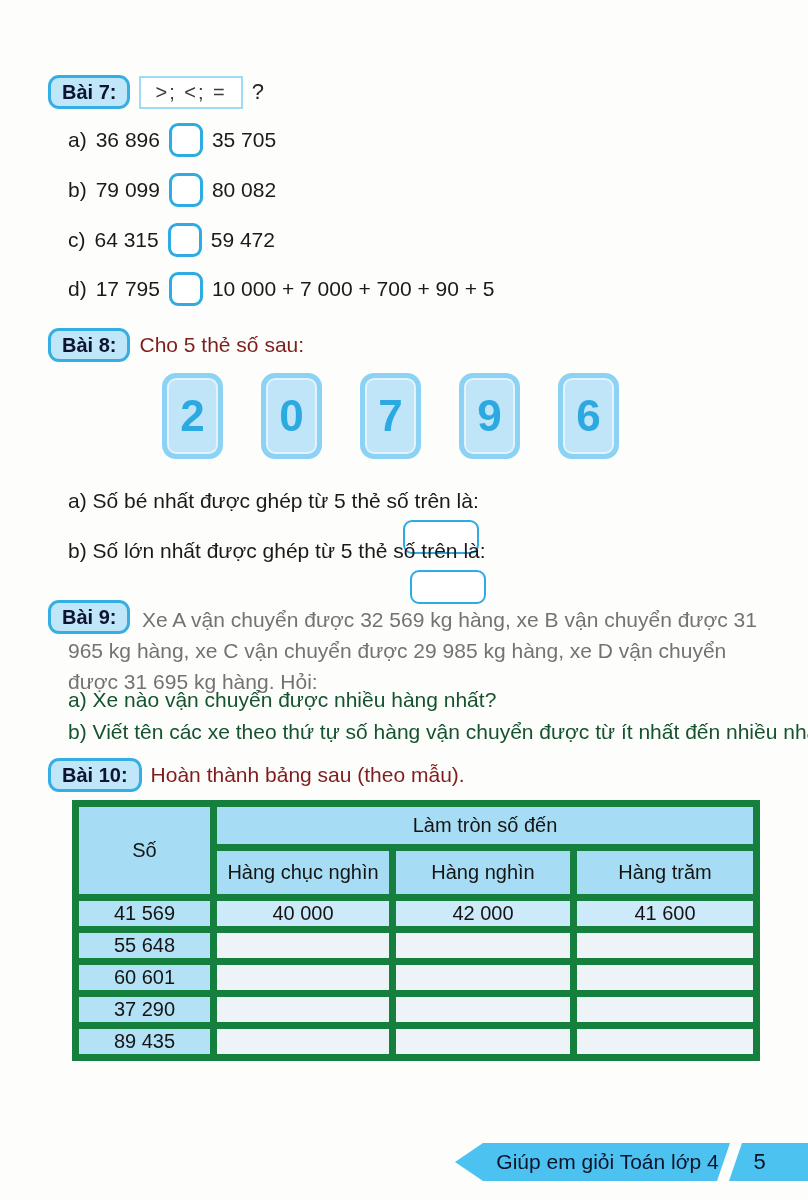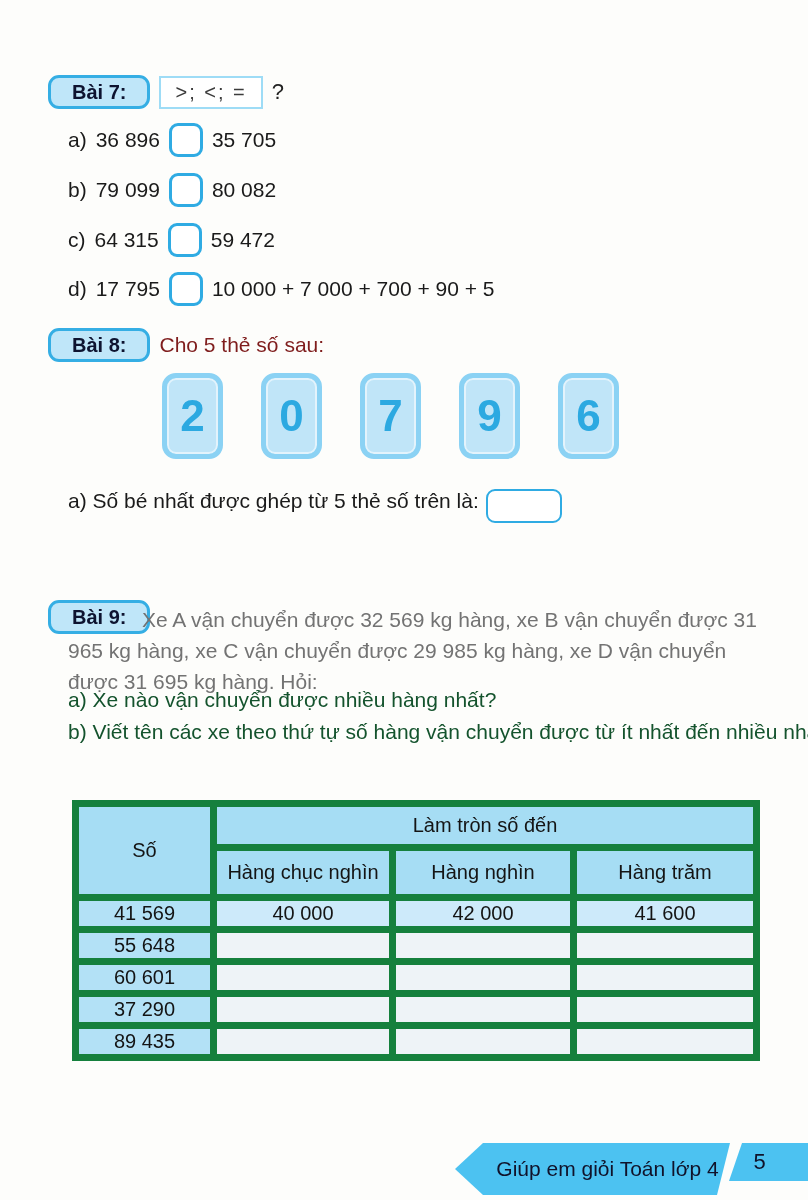--- a/index.html
+++ b/index.html
@@ -7,21 +7,21 @@
     position:relative;width:808px;height:1200px;margin:0 auto;
     background:#fdfdfb;overflow:hidden;
     font-family:"Liberation Sans","DejaVu Sans",sans-serif;
     color:#1a1a1a;font-size:21px;
   }
   
   .badge{
     display:inline-flex;align-items:center;justify-content:center;
     background:#bfe6f9;border:3px solid #35aee4;border-radius:11px;
     color:#0d1330;font-weight:bold;font-size:20px;
-    padding:2px 21px;line-height:1.2;box-sizing:border-box;white-space:nowrap;
+    padding:2px 11px;line-height:1.2;box-sizing:border-box;white-space:nowrap;
   }
   .heading-row{position:absolute;display:flex;align-items:center;gap:9px;}
   .heading-text{font-size:21px;color:#7f1d1d;}
   
   .symbols-box{
     display:inline-flex;align-items:center;justify-content:center;
     background:#ffffff;border:2px solid #9edcf6;
     color:#3c3c3c;font-size:20px;padding:3px 14px;letter-spacing:2px;
   }
   .qmark{font-size:22px;color:#222;}
@@ -32,21 +32,21 @@
   }
   
   .cards-row{position:absolute;left:162px;top:373px;display:flex;gap:38px;}
   .num-card{
     width:61px;height:86px;border:5px solid #8bd2f4;border-radius:14px;
     background:#c0e5f8;box-sizing:border-box;
     display:flex;align-items:center;justify-content:center;
     box-shadow:inset 0 0 0 2px rgba(255,255,255,.55);
   }
   .num-card span{color:#2ca9e1;font-weight:bold;font-size:44px;line-height:1;}
-  .fill-row{position:absolute;left:68px;display:flex;align-items:flex-start;gap:7px;height:36px;white-space:nowrap;}
+  .fill-row{position:absolute;left:68px;display:flex;align-items:flex-end;gap:7px;height:36px;white-space:nowrap;flex-direction:column;}
   .answer-box-wide{
     width:76px;height:34px;background:#fff;flex:0 0 auto;
     border:2.5px solid #2fabe3;border-radius:9px;box-sizing:border-box;
   }
   
   .para{position:absolute;left:68px;top:604px;width:690px;line-height:31px;text-indent:74px;color:#737373;}
   .q-line{position:absolute;left:68px;white-space:nowrap;color:#14532d;}
   
   table.round-table{
     position:absolute;left:72px;top:800px;width:681px;
@@ -60,21 +60,21 @@
   table.round-table{border:3px solid #2aabe2;}
   .hdr{background:#a6ddf4;}
   .col-so{background:#b3e1f6;}
   .example{background:#cdeafa;}
   .empty-cell{background:#eef3f7;}
   tr.hrow1 td,tr.hrow1 th{height:44px;}
   tr.hrow2 td,tr.hrow2 th{height:50px;}
   tr.drow td{height:32px;}
   
   .ribbon-main{
-    position:absolute;left:455px;top:1143px;width:275px;height:52px;
+    position:absolute;left:455px;top:1143px;width:275px;height:38px;
     background:#4cc2f1;display:flex;align-items:center;justify-content:center;
     padding-left:30px;box-sizing:border-box;
     clip-path:polygon(28px 0,100% 0,calc(100% - 13px) 100%,28px 100%,0 50%);
     color:#10122a;font-size:21px;white-space:nowrap;
   }
   .ribbon-page{
     position:absolute;left:729px;top:1143px;width:79px;height:38px;
     background:#4cc2f1;display:flex;align-items:center;justify-content:center;
     clip-path:polygon(13px 0,100% 0,100% 100%,0 100%);
     color:#10122a;font-size:22px;padding-right:18px;box-sizing:border-box;
@@ -136,26 +136,34 @@
       </div>
     <div class="num-card">
         <span>6</span>
       </div>
   </div>
 
   <div class="fill-row" style="top:489px;">
     <span>a) Số bé nhất được ghép từ 5 thẻ số trên là:</span>
     <span class="answer-box-wide"></span>
   </div>
+  <div class="fill-row" style="top:539px;">
+    <span>b) Số lớn nhất được ghép từ 5 thẻ số trên là:</span>
+    <span class="answer-box-wide"></span>
+  </div>
 
   <span class="badge" style="position:absolute;left:48px;top:600px;">Bài 9:</span>
   <p class="para" style="margin:0;">Xe A vận chuyển được 32 569 kg hàng, xe B vận chuyển được 31 965 kg hàng, xe C vận chuyển được 29 985 kg hàng, xe D vận chuyển được 31 695 kg hàng. Hỏi:</p>
   <div class="q-line" style="top:688px;">a) Xe nào vận chuyển được nhiều hàng nhất?</div>
   <div class="q-line" style="top:720px;">b) Viết tên các xe theo thứ tự số hàng vận chuyển được từ ít nhất đến nhiều nhất.</div>
 
+  <div class="heading-row" style="left:48px;top:758px;">
+    <span class="badge">Bài 10:</span>
+    <span class="heading-text">Hoàn thành bảng sau (theo mẫu).</span>
+  </div>
 
   <table class="round-table">
     <colgroup>
         <col style="width:138px">
         <col style="width:179px">
         <col style="width:181px">
         <col style="width:183px">
       </colgroup>
     <tbody>
       <tr class="hrow1">

